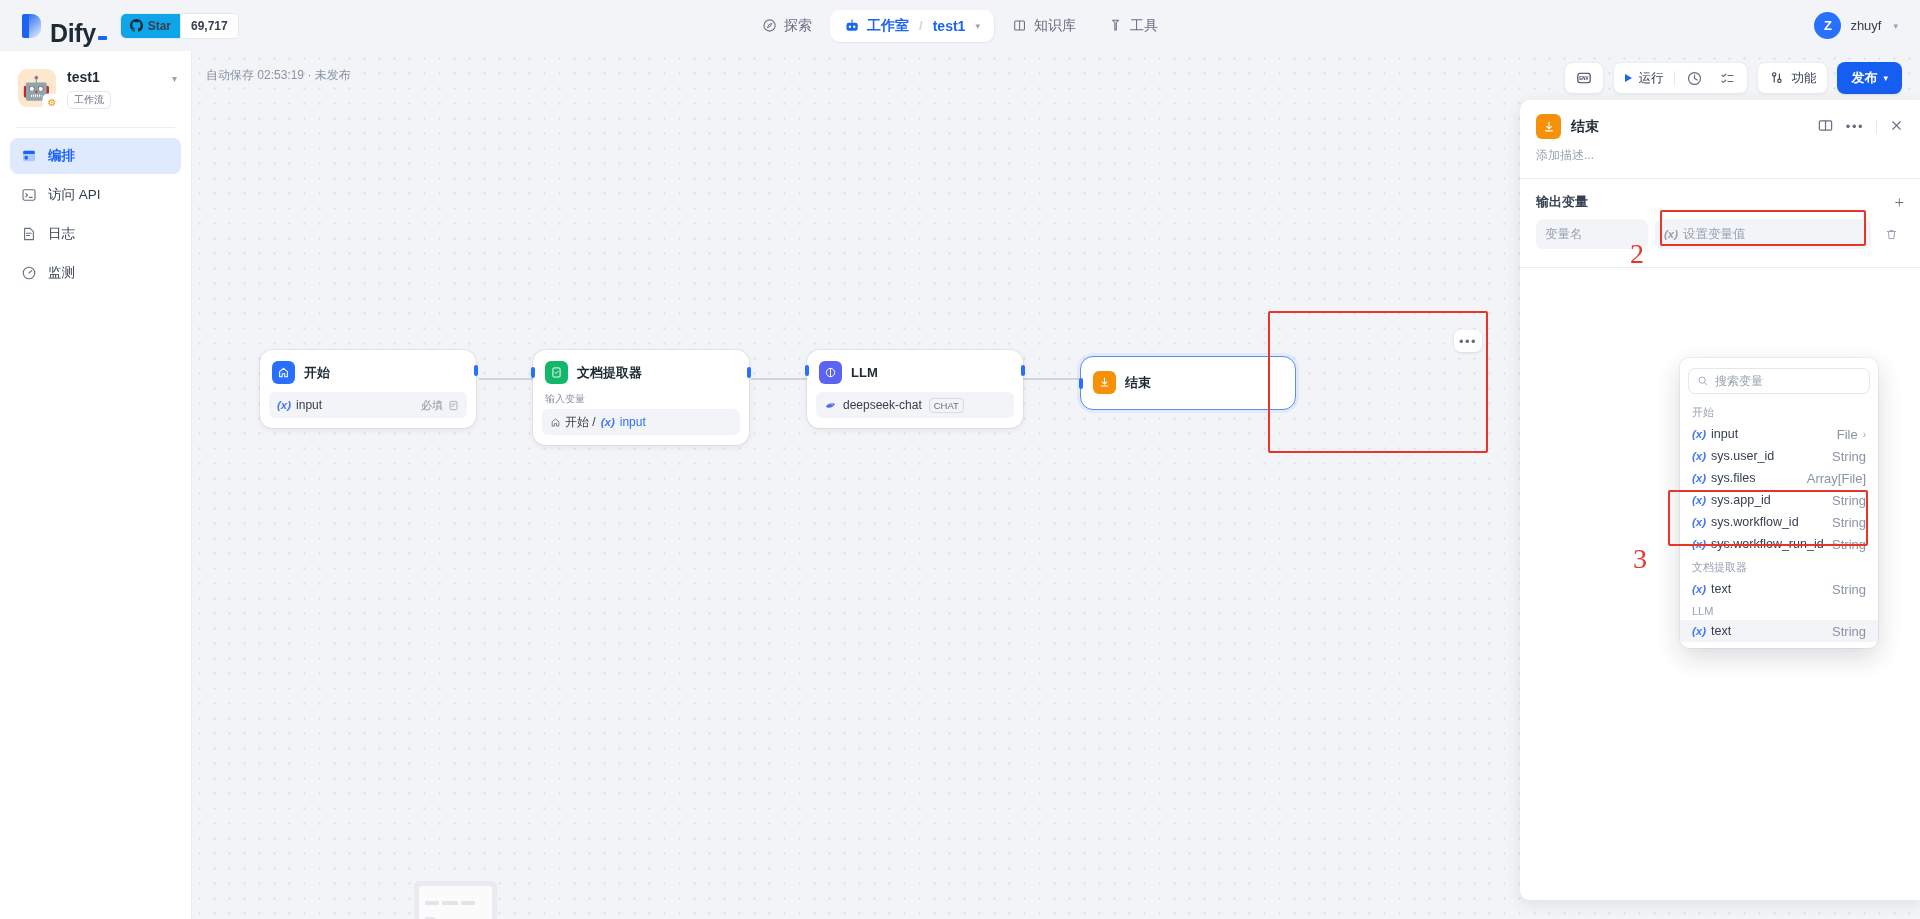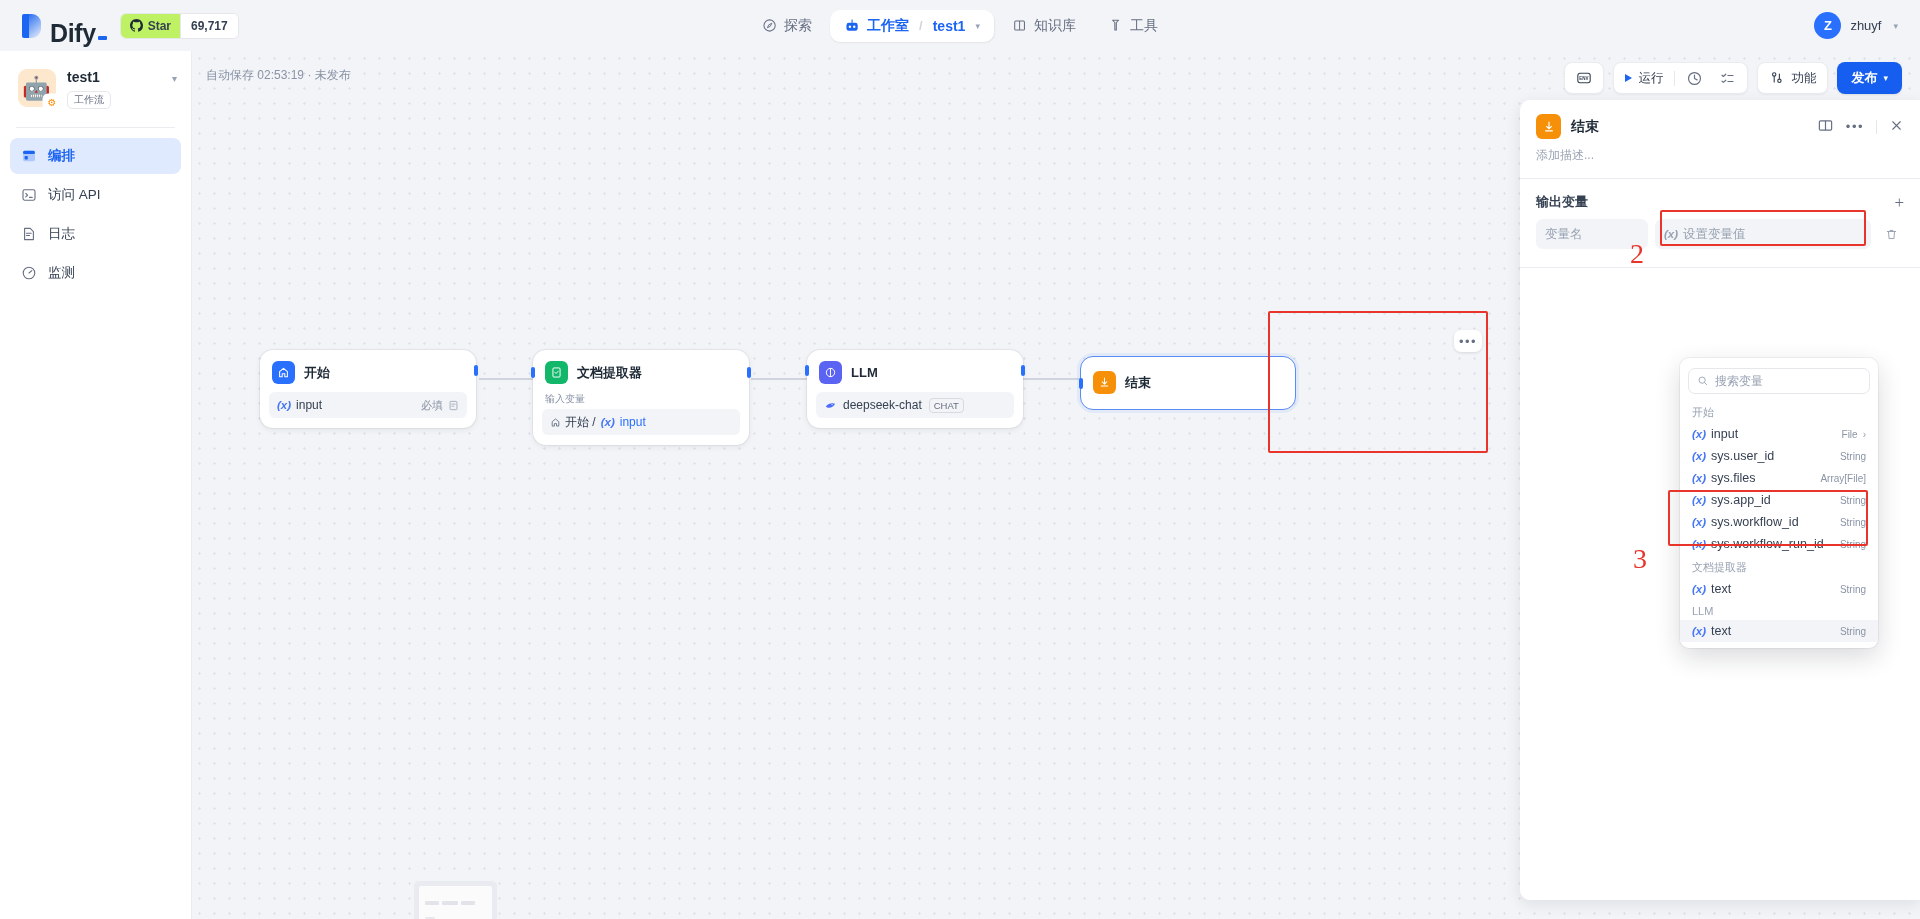--- a/index.html
+++ b/index.html
@@ -18,21 +18,21 @@
   }
   .brand { display:flex; align-items:center; gap:9px; margin-left:22px; }
   .logo-mark { width:19px; height:24px; position:relative; }
   .logo-mark .lm-a { position:absolute; left:0; top:0; width:10px; height:24px; background:#1c64f2; border-radius:2px 0 0 2px; }
   .logo-mark .lm-b { position:absolute; left:7px; top:0; width:12px; height:24px;
     background:linear-gradient(140deg,#2f6fee 0%, #9dbdf7 60%, #eef3fd 100%); border-radius:0 9px 9px 0; }
   .logo-text { font-size:25px; font-weight:700; letter-spacing:-.4px; color:#1f2a37; position:relative;margin-top:16px; }
   .logo-text .dot { display:inline-block; width:9px; height:4px; background:#1c64f2; border-radius:1px; vertical-align:2px; margin-left:2px;}
   .star-box { display:flex; align-items:center; height:26px; margin-left:13px;
     background:#fff; border:1px solid #e5e7eb; border-radius:6px; overflow:hidden; }
-  .star-l { display:flex; align-items:center; gap:5px; padding:0 9px; height:100%; background:#bef264; font-size:12px; font-weight:600; color:#354052;}
+  .star-l { display:flex; align-items:center; gap:5px; padding:0 9px; height:100%; background:#0ea5e9; font-size:12px; font-weight:600; color:#354052;}
   .star-r { padding:0 10px; height:100%; display:flex; align-items:center; font-size:12px; font-weight:700; color:#354052; border-left:1px solid #e5e7eb; background:#fff;}
 
   .nav-center { position:absolute; left:50%; transform:translateX(-50%); display:flex; align-items:center; gap:4px; }
   .nav-item { display:flex; align-items:center; gap:7px; padding:7px 14px; border-radius:10px; color:#676f83; font-size:14px; cursor:pointer; white-space:nowrap;}
   .nav-item.active { background:#fff; color:#1c64f2; font-weight:700; box-shadow:0 1px 2px rgba(16,24,40,.06);}
   .nav-sep { color:#d0d5dd; font-size:13px; margin:0 3px;}
   .nav-sub { color:#1c64f2; font-weight:700; font-size:14px;}
   .chev { font-size:9px; color:#98a2b3; margin-left:3px;}
 
   .topright { position:absolute; right:22px; top:0; height:51px; display:flex; align-items:center; gap:9px;}
@@ -104,21 +104,21 @@
   .var-name { width:112px; height:30px; background:#f2f4f7; border-radius:7px; display:flex; align-items:center; padding:0 9px; font-size:12.5px; color:#98a2b3;}
   .var-val { flex:1; height:30px; background:#f2f4f7; border-radius:7px; display:flex; align-items:center; padding:0 9px; font-size:12.5px; color:#98a2b3;}
   .var-del { width:26px; height:26px; display:flex; align-items:center; justify-content:center; color:#98a2b3; cursor:pointer;}
 
   .dropdown { position:absolute; left:160px; top:258px; width:198px; background:#fff; border-radius:9px;
      box-shadow:0 9px 26px rgba(16,24,40,.16), 0 0 0 1px rgba(16,24,40,.05); padding:7px 0 6px 0;}
   .dd-search { margin:3px 8px 6px 8px; height:26px; border:1px solid #e5e7eb; border-radius:7px; display:flex; align-items:center; gap:6px; padding:0 8px; font-size:12px; color:#98a2b3;}
   .dd-group { font-size:11px; color:#98a2b3; padding:5px 12px 3px 12px;}
   .dd-item { display:flex; align-items:center; height:22px; padding:0 12px; font-size:12.5px; color:#354052; cursor:pointer;}
   .dd-item.sel { background:#f2f4f7;}
-  .dd-type { margin-left:auto; font-size:10px; color:#8a94a6;}
+  .dd-type { margin-left:auto; font-size:13px; color:#8a94a6;}
   .dd-arrow { margin-left:5px; font-size:10px; color:#98a2b3;}
 </style>
 </head>
 <body>
 
 <div class="app">
 
   <div class="topbar">
     <div class="brand">
       <div class="logo-mark">

